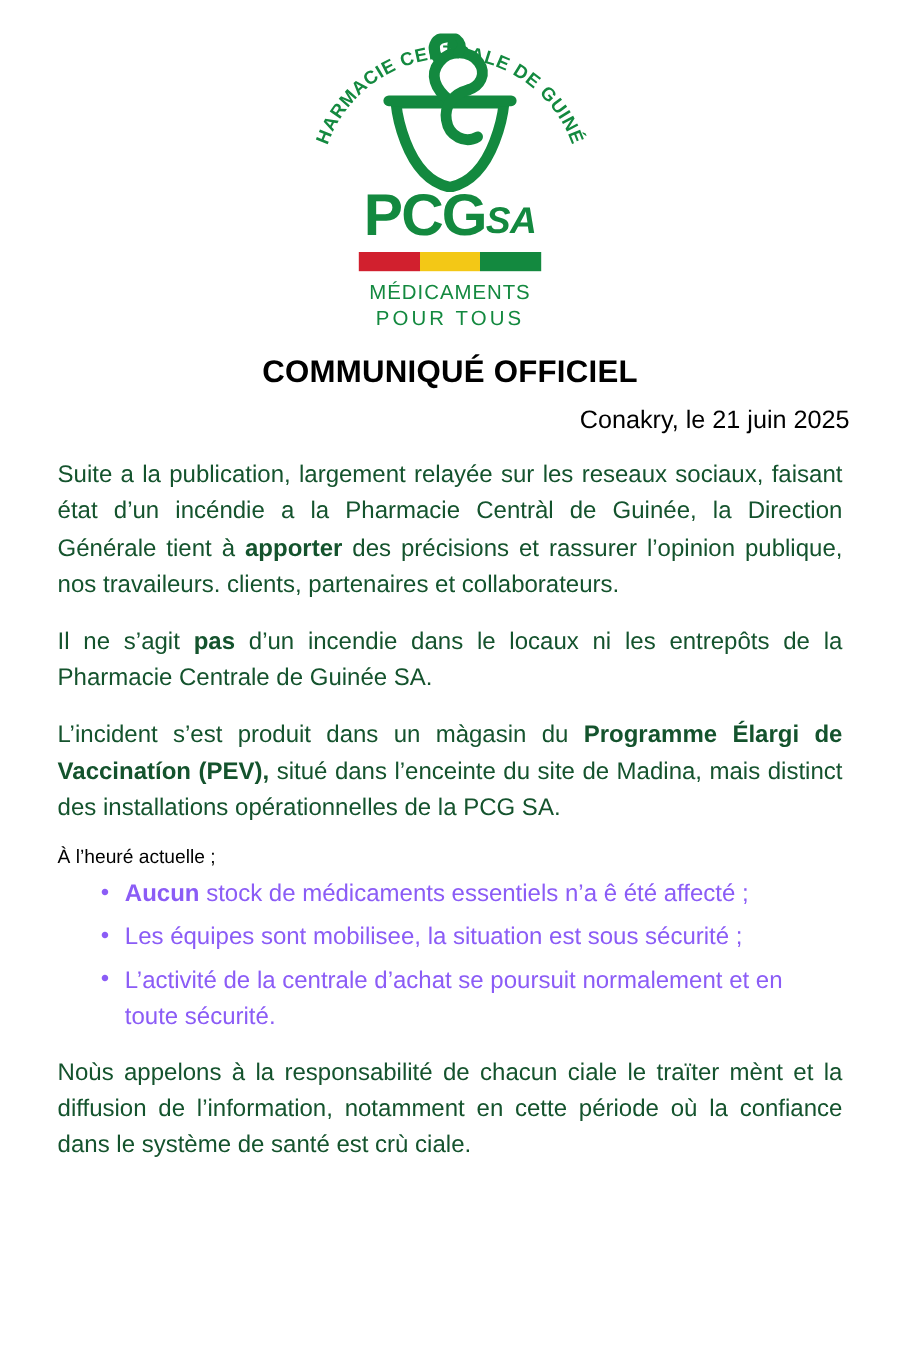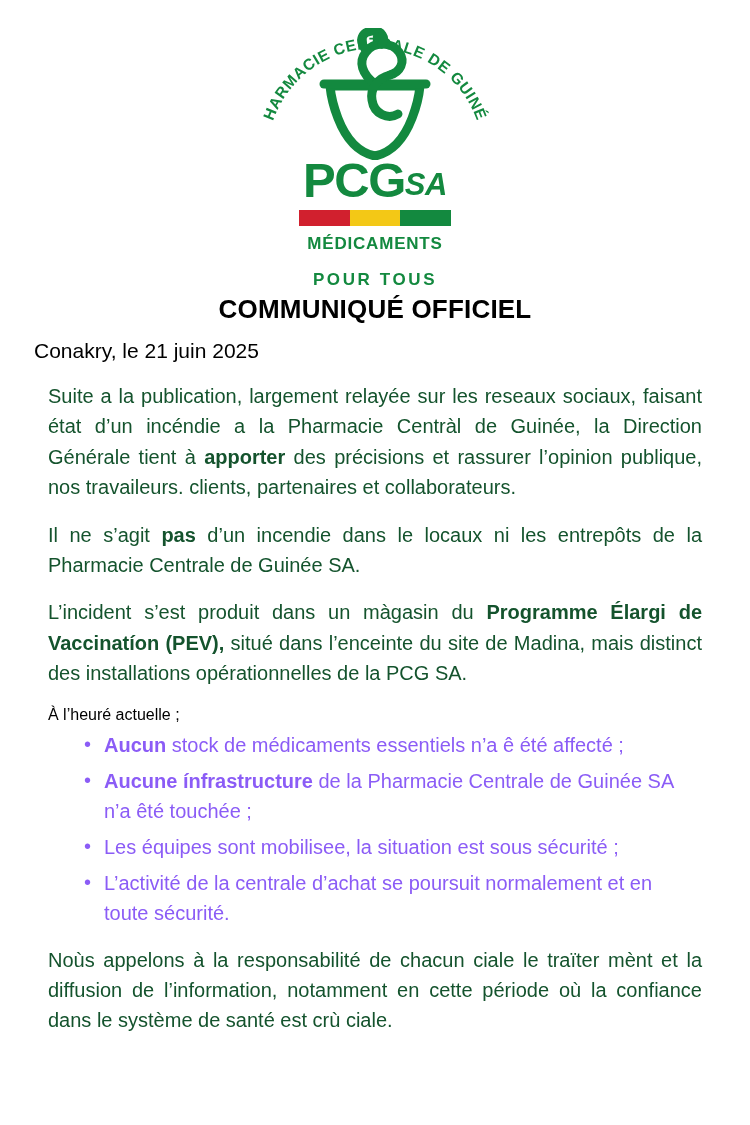--- a/index.html
+++ b/index.html
@@ -85,38 +85,38 @@
   }
   .flag-bar i { display: block; height: 100%; flex: 1 1 33.33%; }
   .flag-red { background: #d1202e; }
   .flag-yellow { background: #f3c816; }
   .flag-green { background: #13893f; }
   .tagline1, .tagline2 {
     position: absolute;
     left: 50%;
     transform: translateX(-50%);
     color: #13893f;
-    font-weight: bold;
+    font-weight: normal;
     white-space: nowrap;
     text-align: right;
   }
   .tagline1 { top: 228px; font-size: 17px; letter-spacing: 0.8px; }
-  .tagline2 { top: 264px; font-size: 17px; letter-spacing: 2.6px; }
+  .tagline2 { top: 250px; font-size: 17px; letter-spacing: 2.6px; }
 
   
   .doc-title {
     text-align: center;
     font-size: 26px;
     font-weight: bold;
     letter-spacing: 0.2px;
     margin: 16px 0 0 0;
     color: #000;
   }
   .dateline {
-    text-align: left;
+    text-align: right;
     font-size: 21px;
     margin: 14px 8px 0 0;
     color: #000;
   }
 
   
   .para {
     font-size: 20px;
     line-height: 1.52;
     text-align: justify;
@@ -212,21 +212,20 @@
   <p class="para first"><span>Suite a la publication, largement relayée sur les reseaux sociaux, faisant état d’un incéndie a la Pharmacie Centràl de Guinée, la Direction Générale tient à </span><b>apporter</b><span> des précisions et rassurer l’opinion publique, nos travaileurs. clients, partenaires et collaborateurs.</span></p>
 
   <p class="para"><span>Il ne s’agit </span><b>pas</b><span> d’un incendie dans le locaux ni les entrepôts de la Pharmacie Centrale de Guinée SA.</span></p>
 
   <p class="para"><span>L’incident s’est produit dans un màgasin du </span><b>Programme Élargi de Vaccinatíon (PEV),</b><span> situé dans l’enceinte du site de Madina, mais distinct des installations opérationnelles de la PCG SA.</span></p>
 
   <div class="lead-in">À l’heuré actuelle ;</div>
 
   <ul class="bullets">
     <li><b>Aucun</b><span> stock de médicaments essentiels n’a ê été affecté ;</span></li>
-    <li><b>Aucune ínfrastructure</b><span> de la Pharmacie Centrale de Guinée SA n’a êté touchée ;</span></li>
     <li><b></b><span>Les équipes sont mobilisee, la situation est sous sécurité ;</span></li>
     <li><b></b><span>L’activité de la centrale d’achat se poursuit normalement et en toute sécurité.</span></li>
   </ul>
 
   <p class="para">Noùs appelons à la responsabilité de chacun ciale le traïter mènt et la diffusion de l’information, notamment en cette période où la confiance dans le système de santé est crù ciale.</p>
 
 
 </div>
 
 </body></html>

